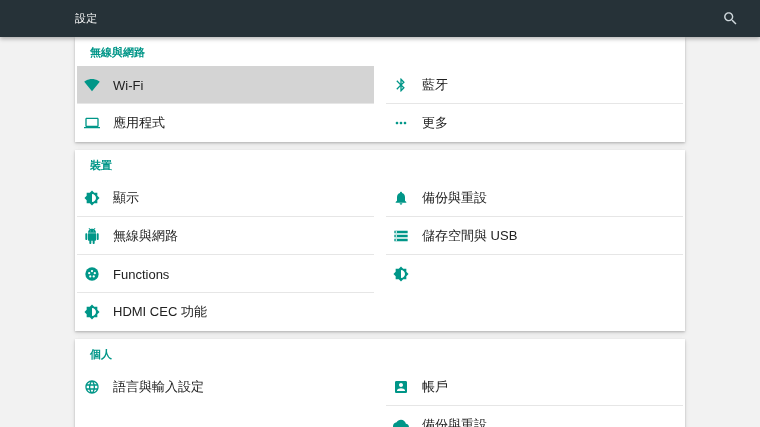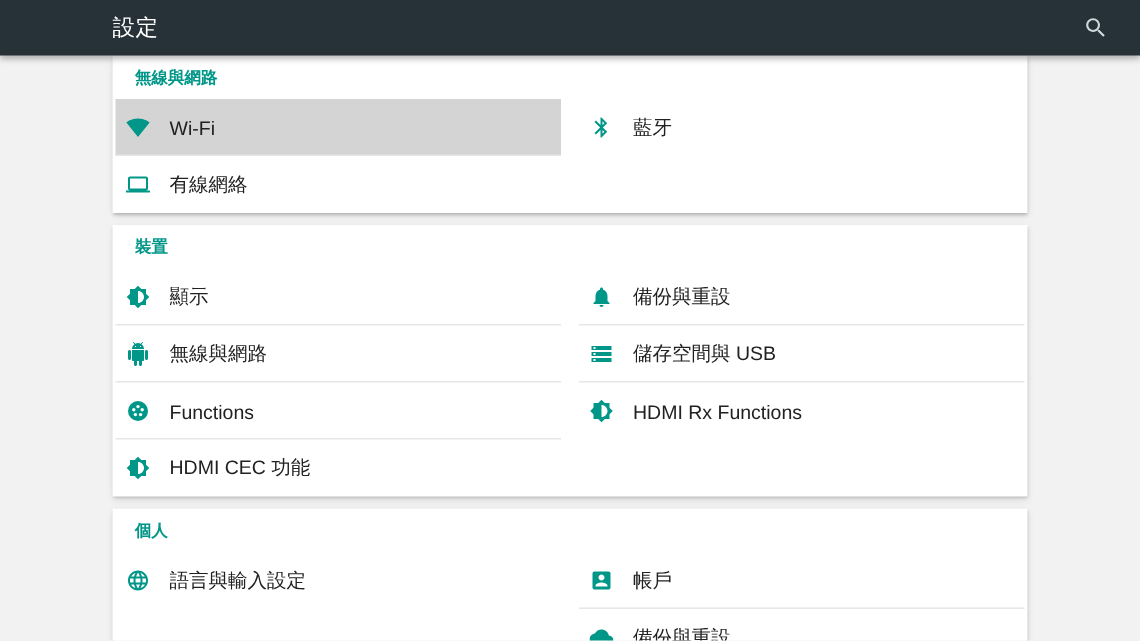--- a/index.html
+++ b/index.html
@@ -19,21 +19,21 @@
     font-family:"Liberation Sans", sans-serif;
   }
   .app-bar{
     height:37px;background:var(--bar-bg);
     display:flex;align-items:center;
     padding:0 14px 0 75px;
     box-shadow:0 2px 4px rgba(0,0,0,.28);
     position:relative;z-index:5;
   }
   .app-bar .title{
-    color:#ffffff;font-size:15px;letter-spacing:.3px;flex:1;
+    color:#ffffff;font-size:11px;letter-spacing:.3px;flex:1;
   }
   .search-btn{
     width:28px;height:28px;border:none;background:transparent;
     display:flex;align-items:center;justify-content:center;
     cursor:pointer;padding:0;margin-right:2px;
   }
   .search-btn svg{width:17px;height:17px;fill:#cfd8dc;display:block;}
   .content{padding:0 75px;}
   .card{
     background:var(--card-bg);
@@ -95,31 +95,39 @@
               </svg>
             </span>
             <span class="row-label">Wi-Fi</span>
           </div>
           <div class="row">
             <span class="icon">
               <svg viewBox="0 0 24 24">
                 <path d="M20 18c1.1 0 2-.9 2-2V6c0-1.1-.9-2-2-2H4c-1.1 0-2 .9-2 2v10c0 1.1.9 2 2 2H0v2h24v-2h-4zM4 6h16v10H4V6z"></path>
               </svg>
             </span>
-            <span class="row-label">有線網絡</span>
+            <span class="row-label">應用程式</span>
           </div>
         </div>
         <div class="col">
           <div class="row">
             <span class="icon">
               <svg viewBox="0 0 24 24">
                 <path d="M17.71 7.71L12 2h-1v7.59L6.41 5 5 6.41 10.59 12 5 17.59 6.41 19 11 14.41V22h1l5.71-5.71-4.3-4.29 4.3-4.29zM13 5.83l1.88 1.88L13 9.59V5.83zm1.88 10.46L13 18.17v-3.76l1.88 1.88z"></path>
               </svg>
             </span>
             <span class="row-label">藍牙</span>
+          </div>
+          <div class="row">
+            <span class="icon">
+              <svg viewBox="0 0 24 24">
+                <path d="M6 10c-1.1 0-2 .9-2 2s.9 2 2 2 2-.9 2-2-.9-2-2-2zm12 0c-1.1 0-2 .9-2 2s.9 2 2 2 2-.9 2-2-.9-2-2-2zm-6 0c-1.1 0-2 .9-2 2s.9 2 2 2 2-.9 2-2-.9-2-2-2z"></path>
+              </svg>
+            </span>
+            <span class="row-label">更多</span>
           </div>
         </div>
       </div>
     </div>
     <div class="card">
       <div class="card-header">裝置</div>
       <div class="card-grid">
         <div class="col">
           <div class="row">
             <span class="icon">
@@ -177,21 +185,20 @@
               </svg>
             </span>
             <span class="row-label">儲存空間與 USB</span>
           </div>
           <div class="row">
             <span class="icon">
               <svg viewBox="0 0 24 24">
                 <path d="M20 15.31L23.31 12 20 8.69V4h-4.69L12 .69 8.69 4H4v4.69L.69 12 4 15.31V20h4.69L12 23.31 15.31 20H20v-4.69zM12 18V6c3.31 0 6 2.69 6 6s-2.69 6-6 6z"></path>
               </svg>
             </span>
-            <span class="row-label">HDMI Rx Functions</span>
           </div>
         </div>
       </div>
     </div>
     <div class="card">
       <div class="card-header">個人</div>
       <div class="card-grid">
         <div class="col">
           <div class="row">
             <span class="icon">

